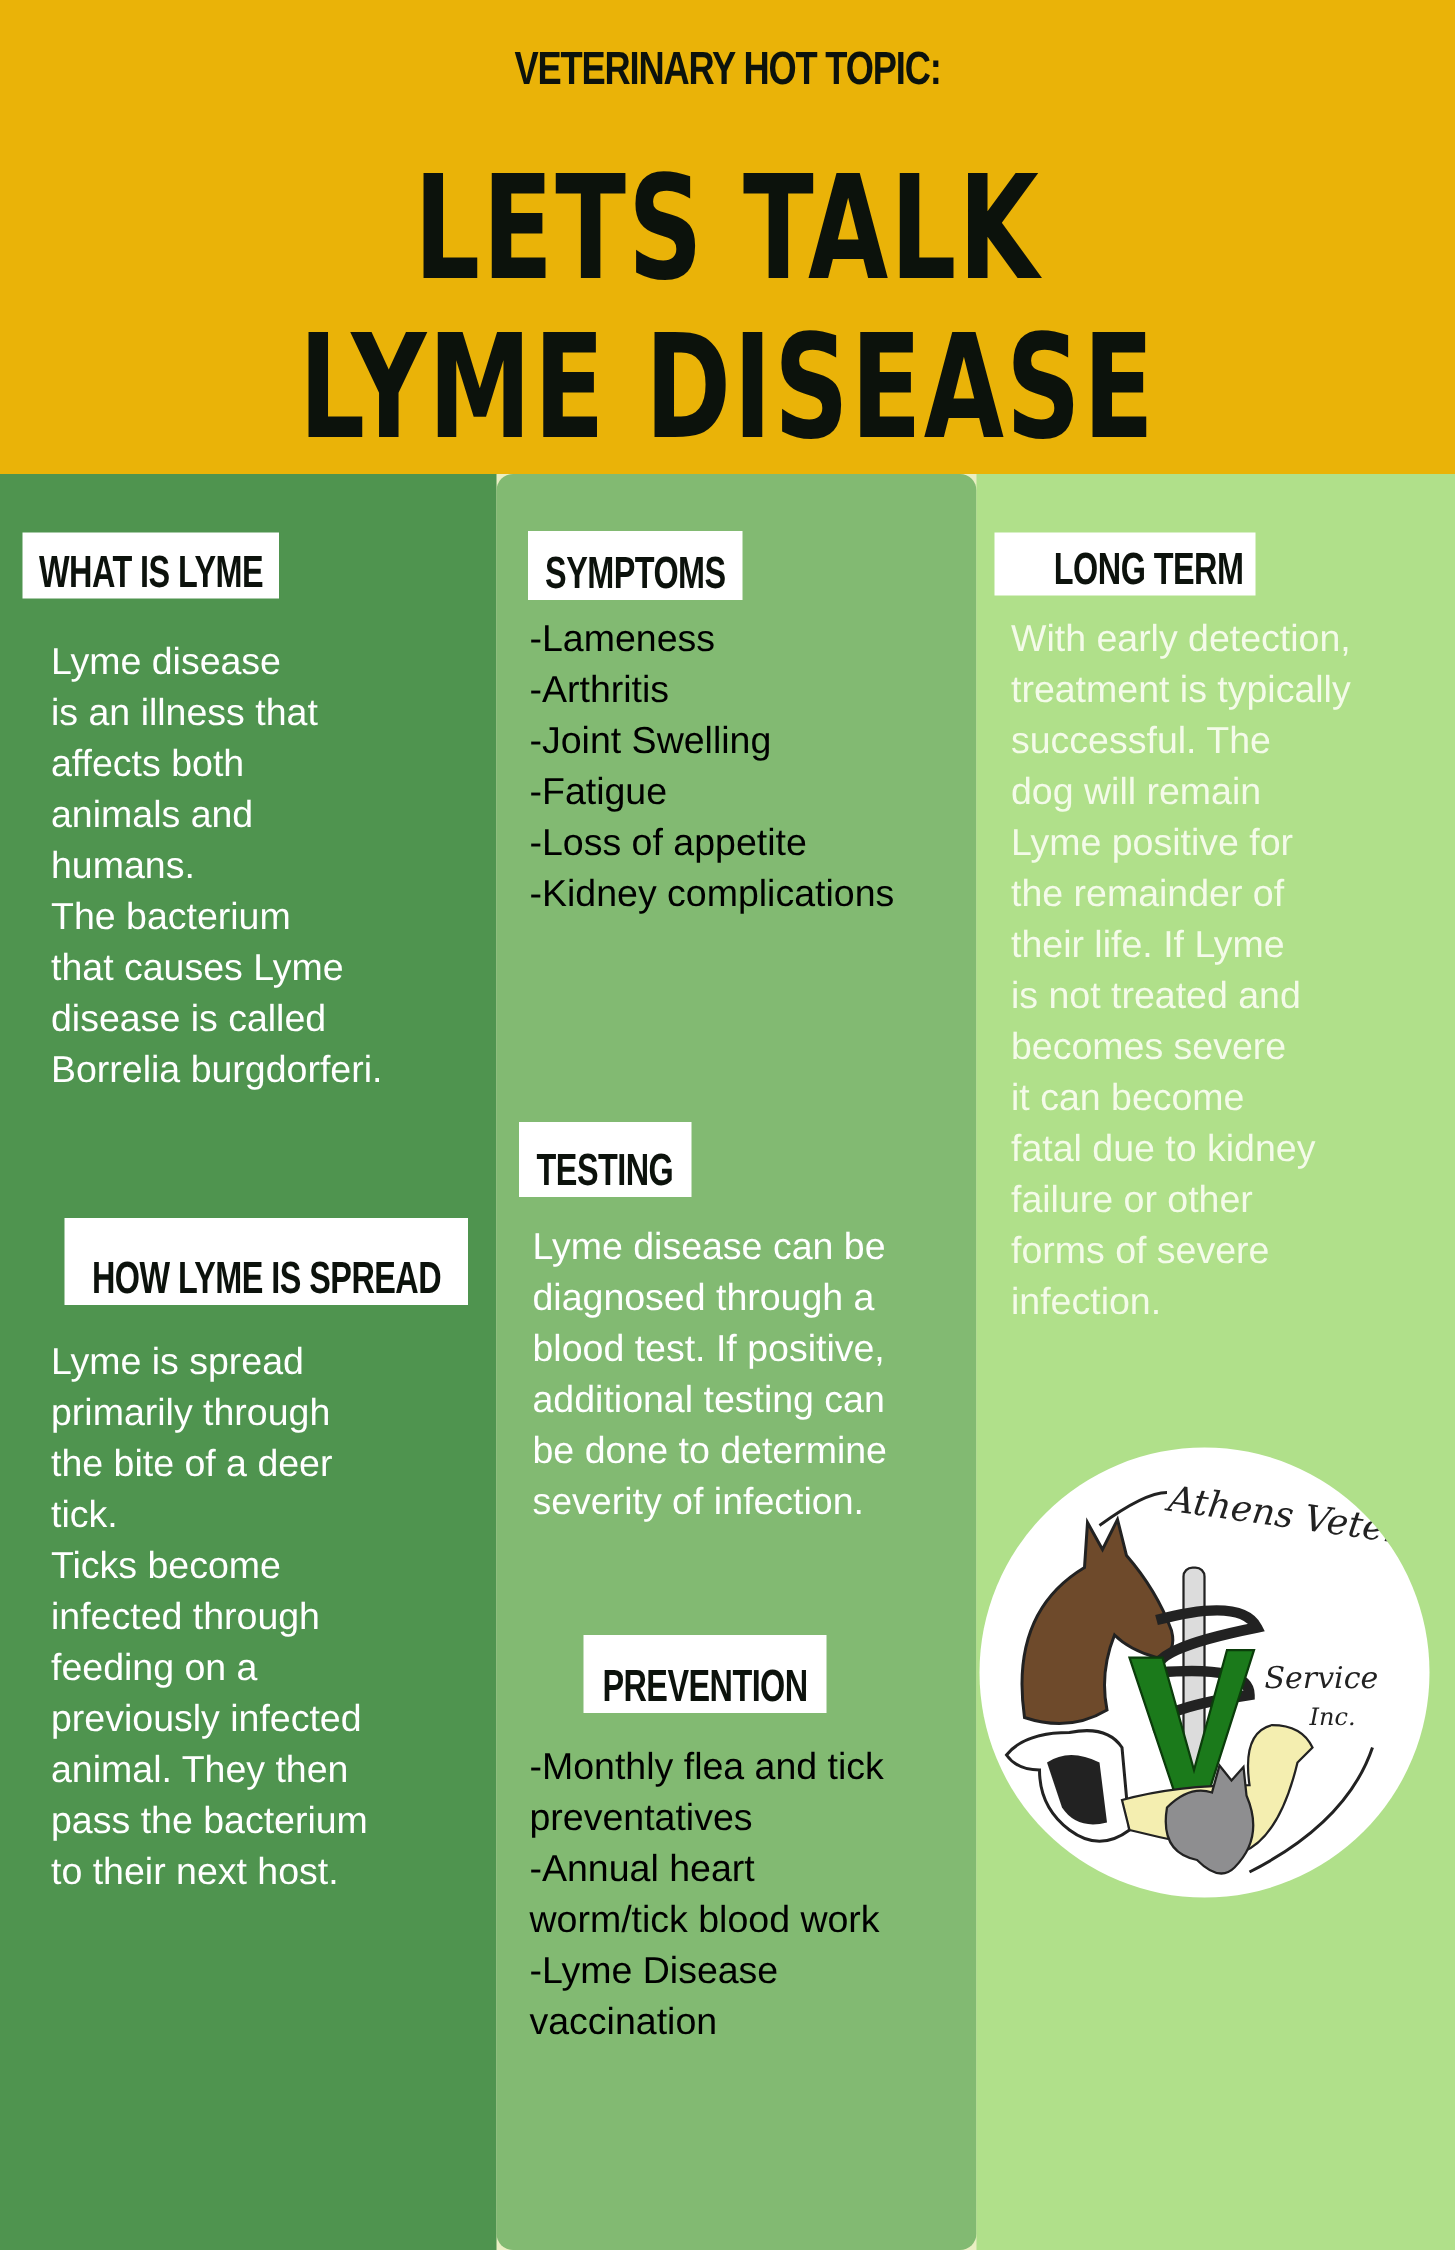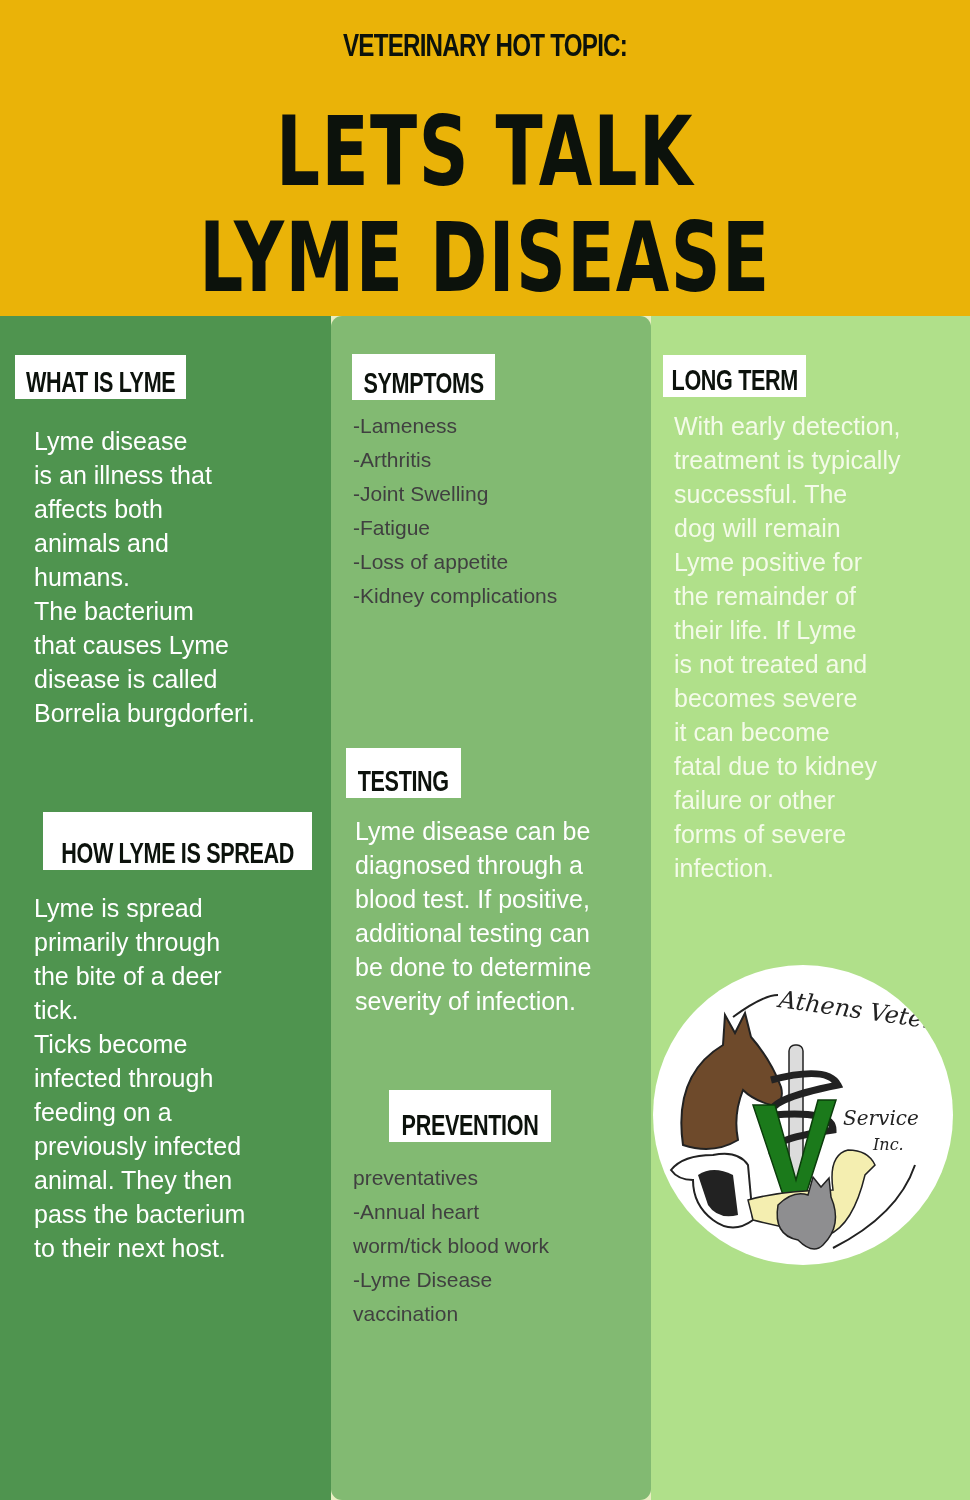--- a/index.html
+++ b/index.html
@@ -10,21 +10,21 @@
   .title { position: absolute; left: 0; width: 970px; text-align: center; font-family: "DejaVu Sans", sans-serif; font-weight: bold; color: #0c120c; font-size: 96px; line-height: 96px; letter-spacing: 2px; transform: scaleX(0.72); transform-origin: center; }
   .title.l1 { top: 104px; }
   .title.l2 { top: 210px; }
   .col { position: absolute; top: 316px; height: 1184px; }
   .col1 { left: 0; width: 331px; background: #4f944f; }
   .col2 { left: 331px; width: 320px; background: #82ba72; border-radius: 11px; }
   .col3 { left: 651px; width: 319px; background: #b0e08a; }
   .tag { position: absolute; background: #ffffff; height: 44px; display: flex; align-items: flex-end; justify-content: center; }
   .tag span { display: inline-block; font-family: "Liberation Sans", sans-serif; font-weight: bold; font-size: 30px; color: #0c120c; transform: scaleX(0.72); white-space: nowrap; letter-spacing: -0.5px; }
   .body-text { position: absolute; color: #ffffff; font-family: "Liberation Sans", sans-serif; font-size: 25px; line-height: 34px; white-space: pre-line; }
-  .list { position: absolute; margin: 0; padding: 0; list-style: none; color: #404040; font-family: "Liberation Sans", sans-serif; font-size: 21px; line-height: 34px; }
+  .list { position: absolute; margin: 0; padding: 0; list-style: none; color: #000000; font-family: "Liberation Sans", sans-serif; font-size: 25px; line-height: 34px; }
   .list li { margin: 0; padding: 0; }
   .col3 .body-text { color: #f4fbe9; }
   .logo { position: absolute; left: 653px; top: 965px; width: 300px; height: 300px; border-radius: 50%; background: #ffffff; overflow: hidden; }
   .logo svg { width: 300px; height: 300px; display: block; }
 </style>
 </head>
 <body>
 
 <div class="page">
 
@@ -84,30 +84,31 @@
 diagnosed through a
 blood test. If positive,
 additional testing can
 be done to determine
 severity of infection.</div>
 
     <div class="tag" style="left:22px; top:774px; width:162px; height:52px;margin-left:36px;">
       <span>PREVENTION</span>
     </div>
     <ul class="list" style="left:22px; top:845px; width:300px;">
+      <li>-Monthly flea and tick</li>
       <li>preventatives</li>
       <li>-Annual heart</li>
       <li>worm/tick blood work</li>
       <li>-Lyme Disease</li>
       <li>vaccination</li>
     </ul>
   </div>
 
   <div class="col col3">
-    <div class="tag" style="left:12px; top:39px; width:143px; height:42px;">
+    <div class="tag" style="left:12px; top:39px; width:143px; height:42px;padding-left:31px;">
       <span>LONG TERM</span>
     </div>
     <div class="body-text" style="left:23px; top:93px; width:296px;">With early detection,
 treatment is typically
 successful. The
 dog will remain
 Lyme positive for
 the remainder of
 their life. If Lyme
 is not treated and

